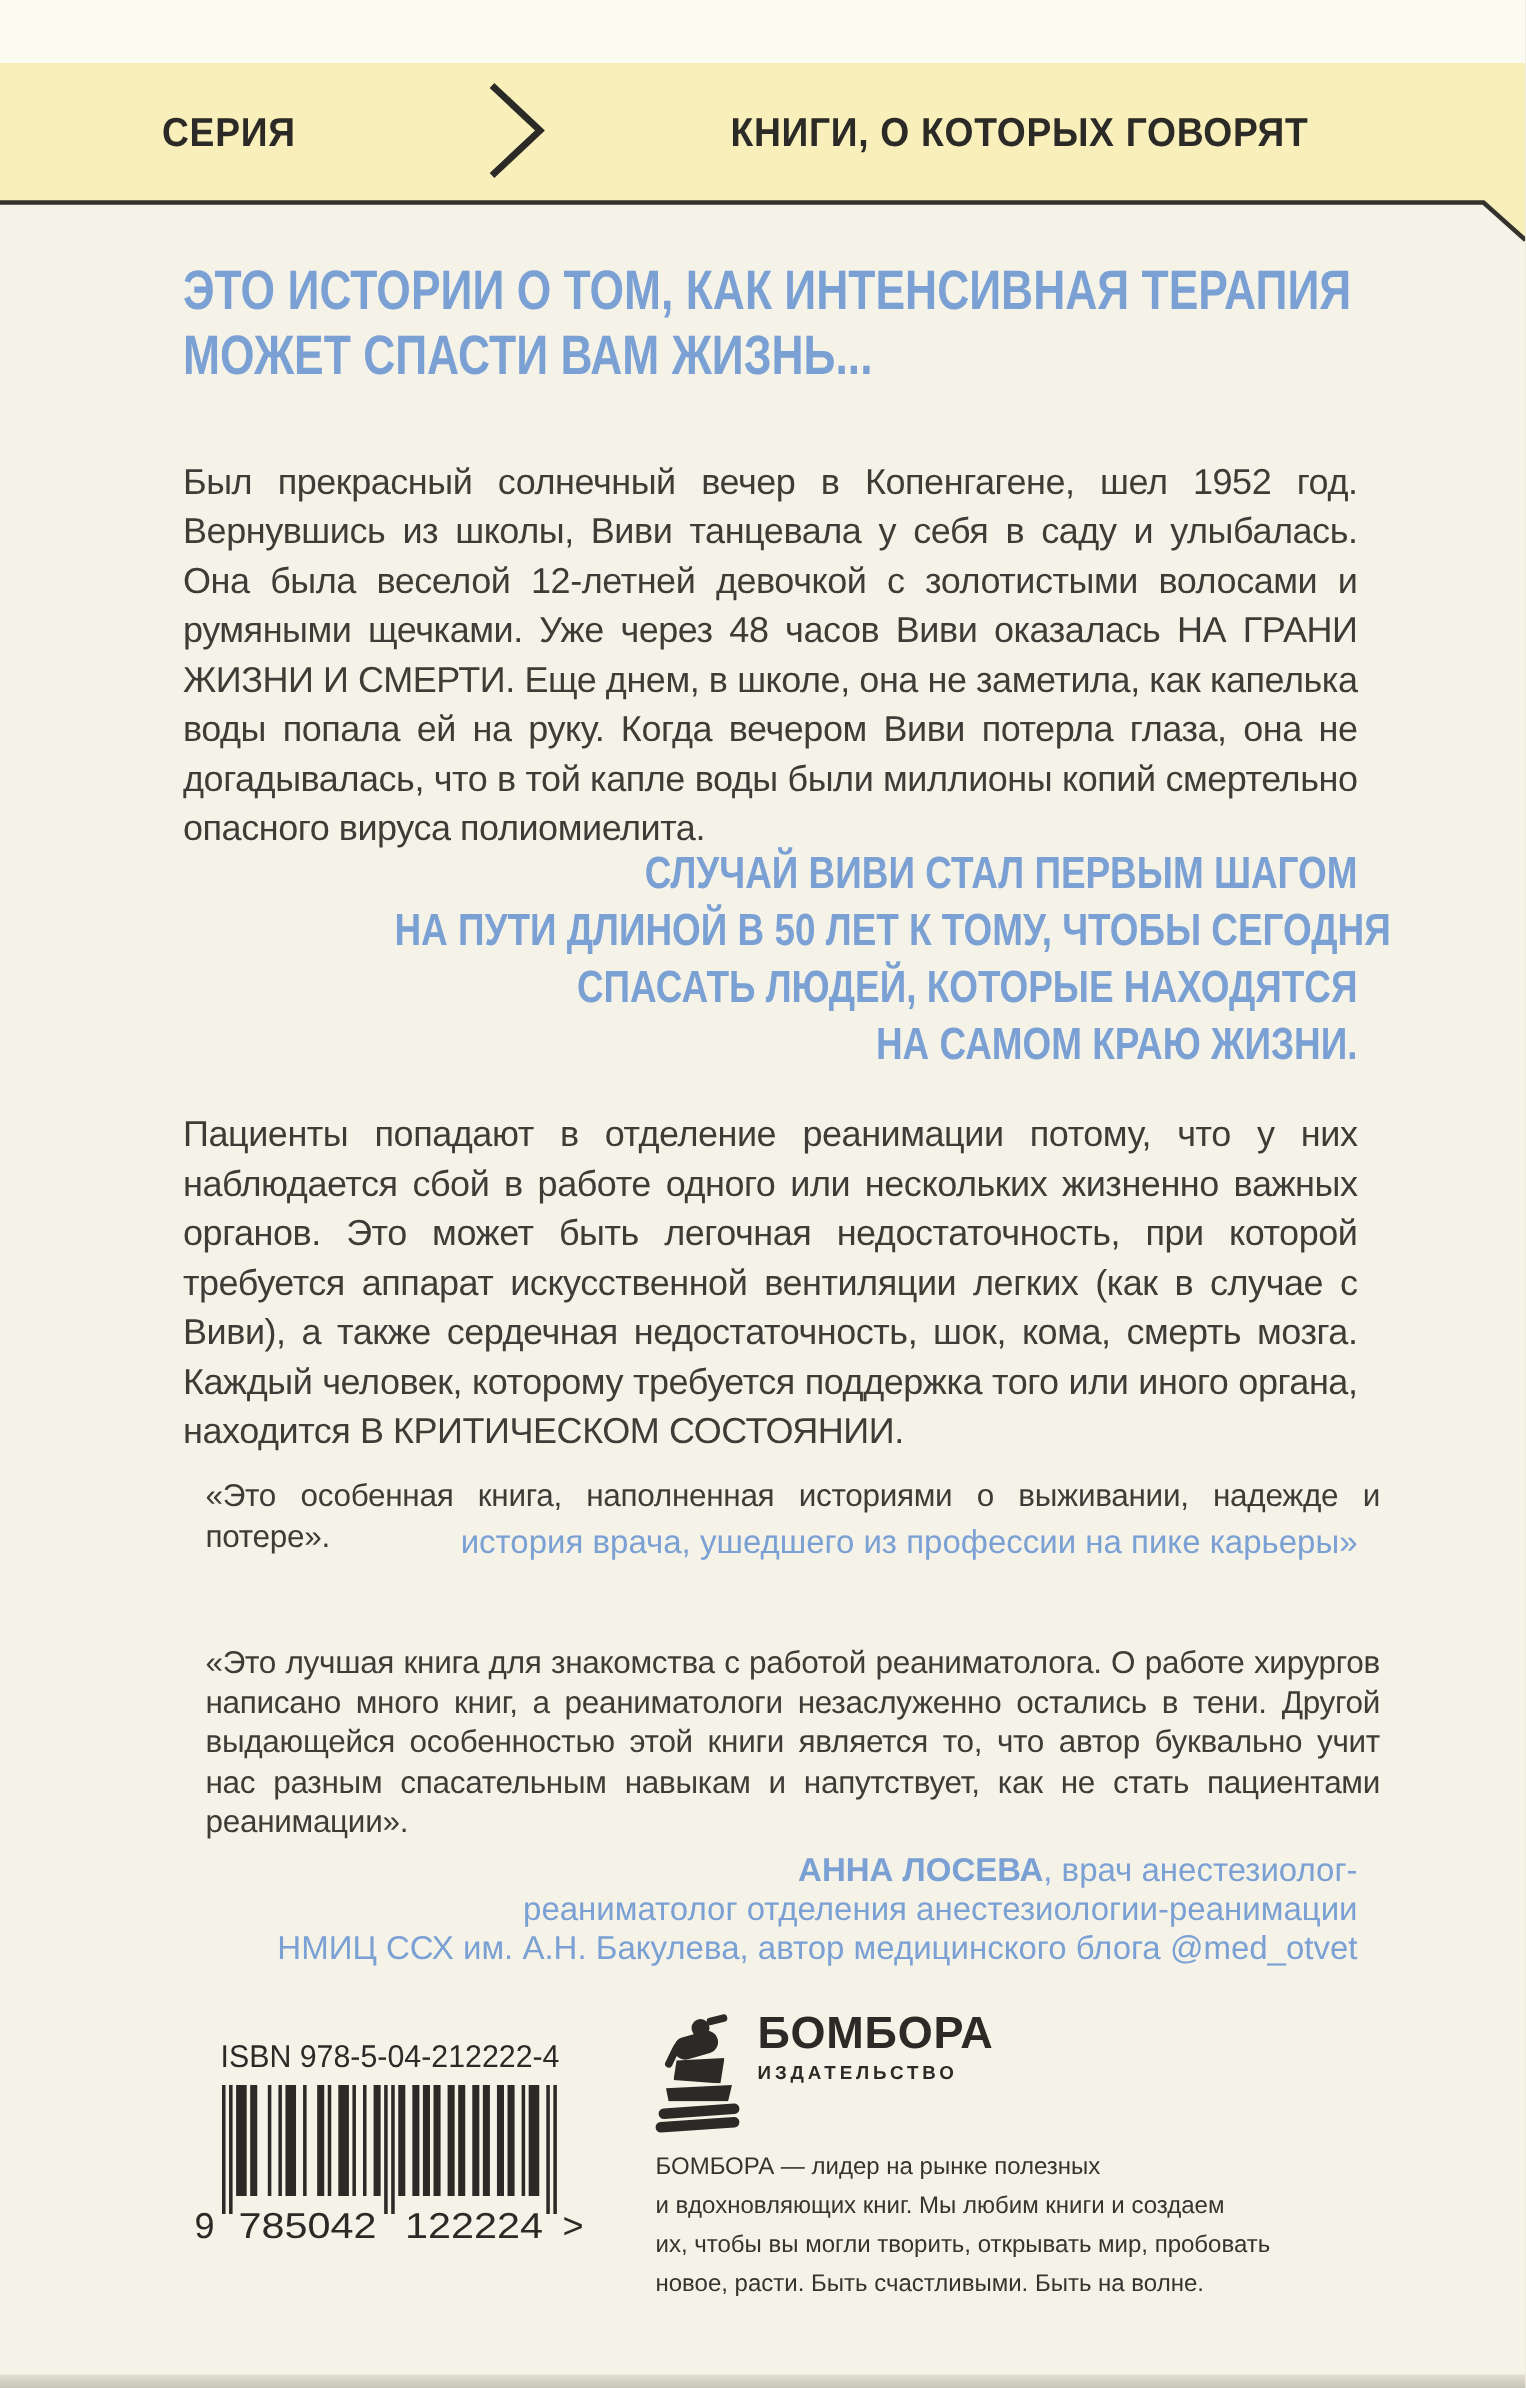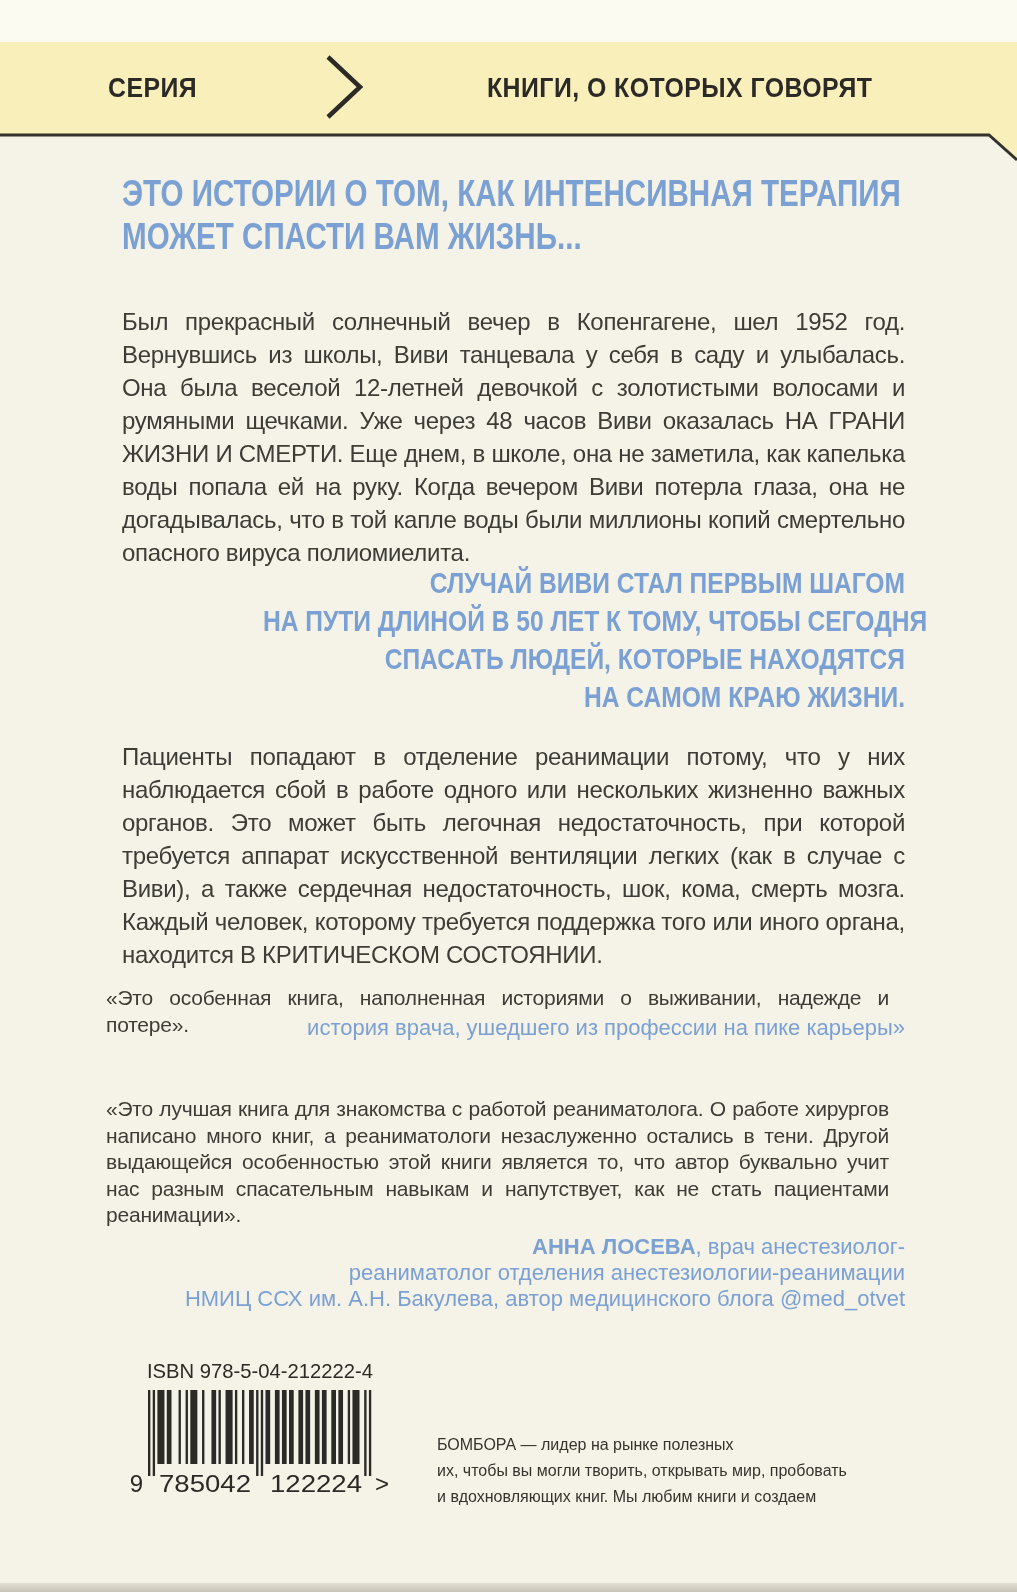--- a/index.html
+++ b/index.html
@@ -33,21 +33,21 @@
     font-size:24px;line-height:33px;letter-spacing:-.3px;
     text-align:justify;color:var(--body-text);
   }
   .para1{top:305px;}
   .para2{top:740px;}
 
   .pullquote{position:absolute;left:122px;top:564px;width:783px;text-align:right;
     color:var(--accent-blue);font-weight:700;font-size:30px;line-height:38px;}
   .pq-line{white-space:nowrap;transform:scaleX(.82);transform-origin:right center;}
 
-  .review{position:absolute;left:106px;width:783px;margin:0;
+  .review{position:absolute;left:137px;width:783px;margin:0;
     font-size:21px;line-height:27px;letter-spacing:-.2px;text-align:justify;}
   .review-1{top:984px;}
   .review-2{top:1096px;line-height:26.5px;}
 
   .attr{position:absolute;left:122px;width:783px;text-align:right;
     color:var(--accent-blue);font-size:22px;line-height:27px;}
   .attr div{white-space:nowrap;}
   .attr-1{top:1014px;}
   .attr-2{top:1234px;line-height:26px;}
   .attr-name{font-weight:700;}
@@ -160,21 +160,38 @@
       <rect x="202.85" y="34" width="4.70" height="74"></rect>
       <rect x="209.90" y="34" width="4.70" height="74"></rect>
       <rect x="219.30" y="34" width="4.70" height="74"></rect>
       <rect x="226.35" y="34" width="4.70" height="74"></rect>
       <rect x="235.75" y="34" width="2.35" height="74"></rect>
       <rect x="240.45" y="34" width="7.05" height="74"></rect>
       <rect x="252.20" y="34" width="2.35" height="86"></rect>
       <rect x="256.90" y="34" width="2.35" height="86"></rect>
     </svg>
 
+  <div class="logo">
+    <div class="logo-icon">
+      <div class="li li-head"></div>
+        <div class="li li-hair"></div>
+        <div class="li li-body"></div>
+      <div class="li li-arm"></div>
+        <div class="li li-rock1"></div>
+        <div class="li li-rock2"></div>
+      <div class="li li-wave1"></div>
+        <div class="li li-wave2"></div>
+    </div>
+    <div class="logo-text">
+      <div class="logo-name">БОМБОРА</div>
+      <div class="logo-tagline">ИЗДАТЕЛЬСТВО</div>
+    </div>
+  </div>
 
   <div class="pub-desc">
     <div>БОМБОРА — лидер на рынке полезных</div>
+    <div>и вдохновляющих книг. Мы любим книги и создаем</div>
     <div>их, чтобы вы могли творить, открывать мир, пробовать</div>
-    <div>и вдохновляющих книг. Мы любим книги и создаем</div>
+    <div>новое, расти. Быть счастливыми. Быть на волне.</div>
   </div>
 
   <div class="bottom-edge"></div>
 </div>
 
 </body></html>

